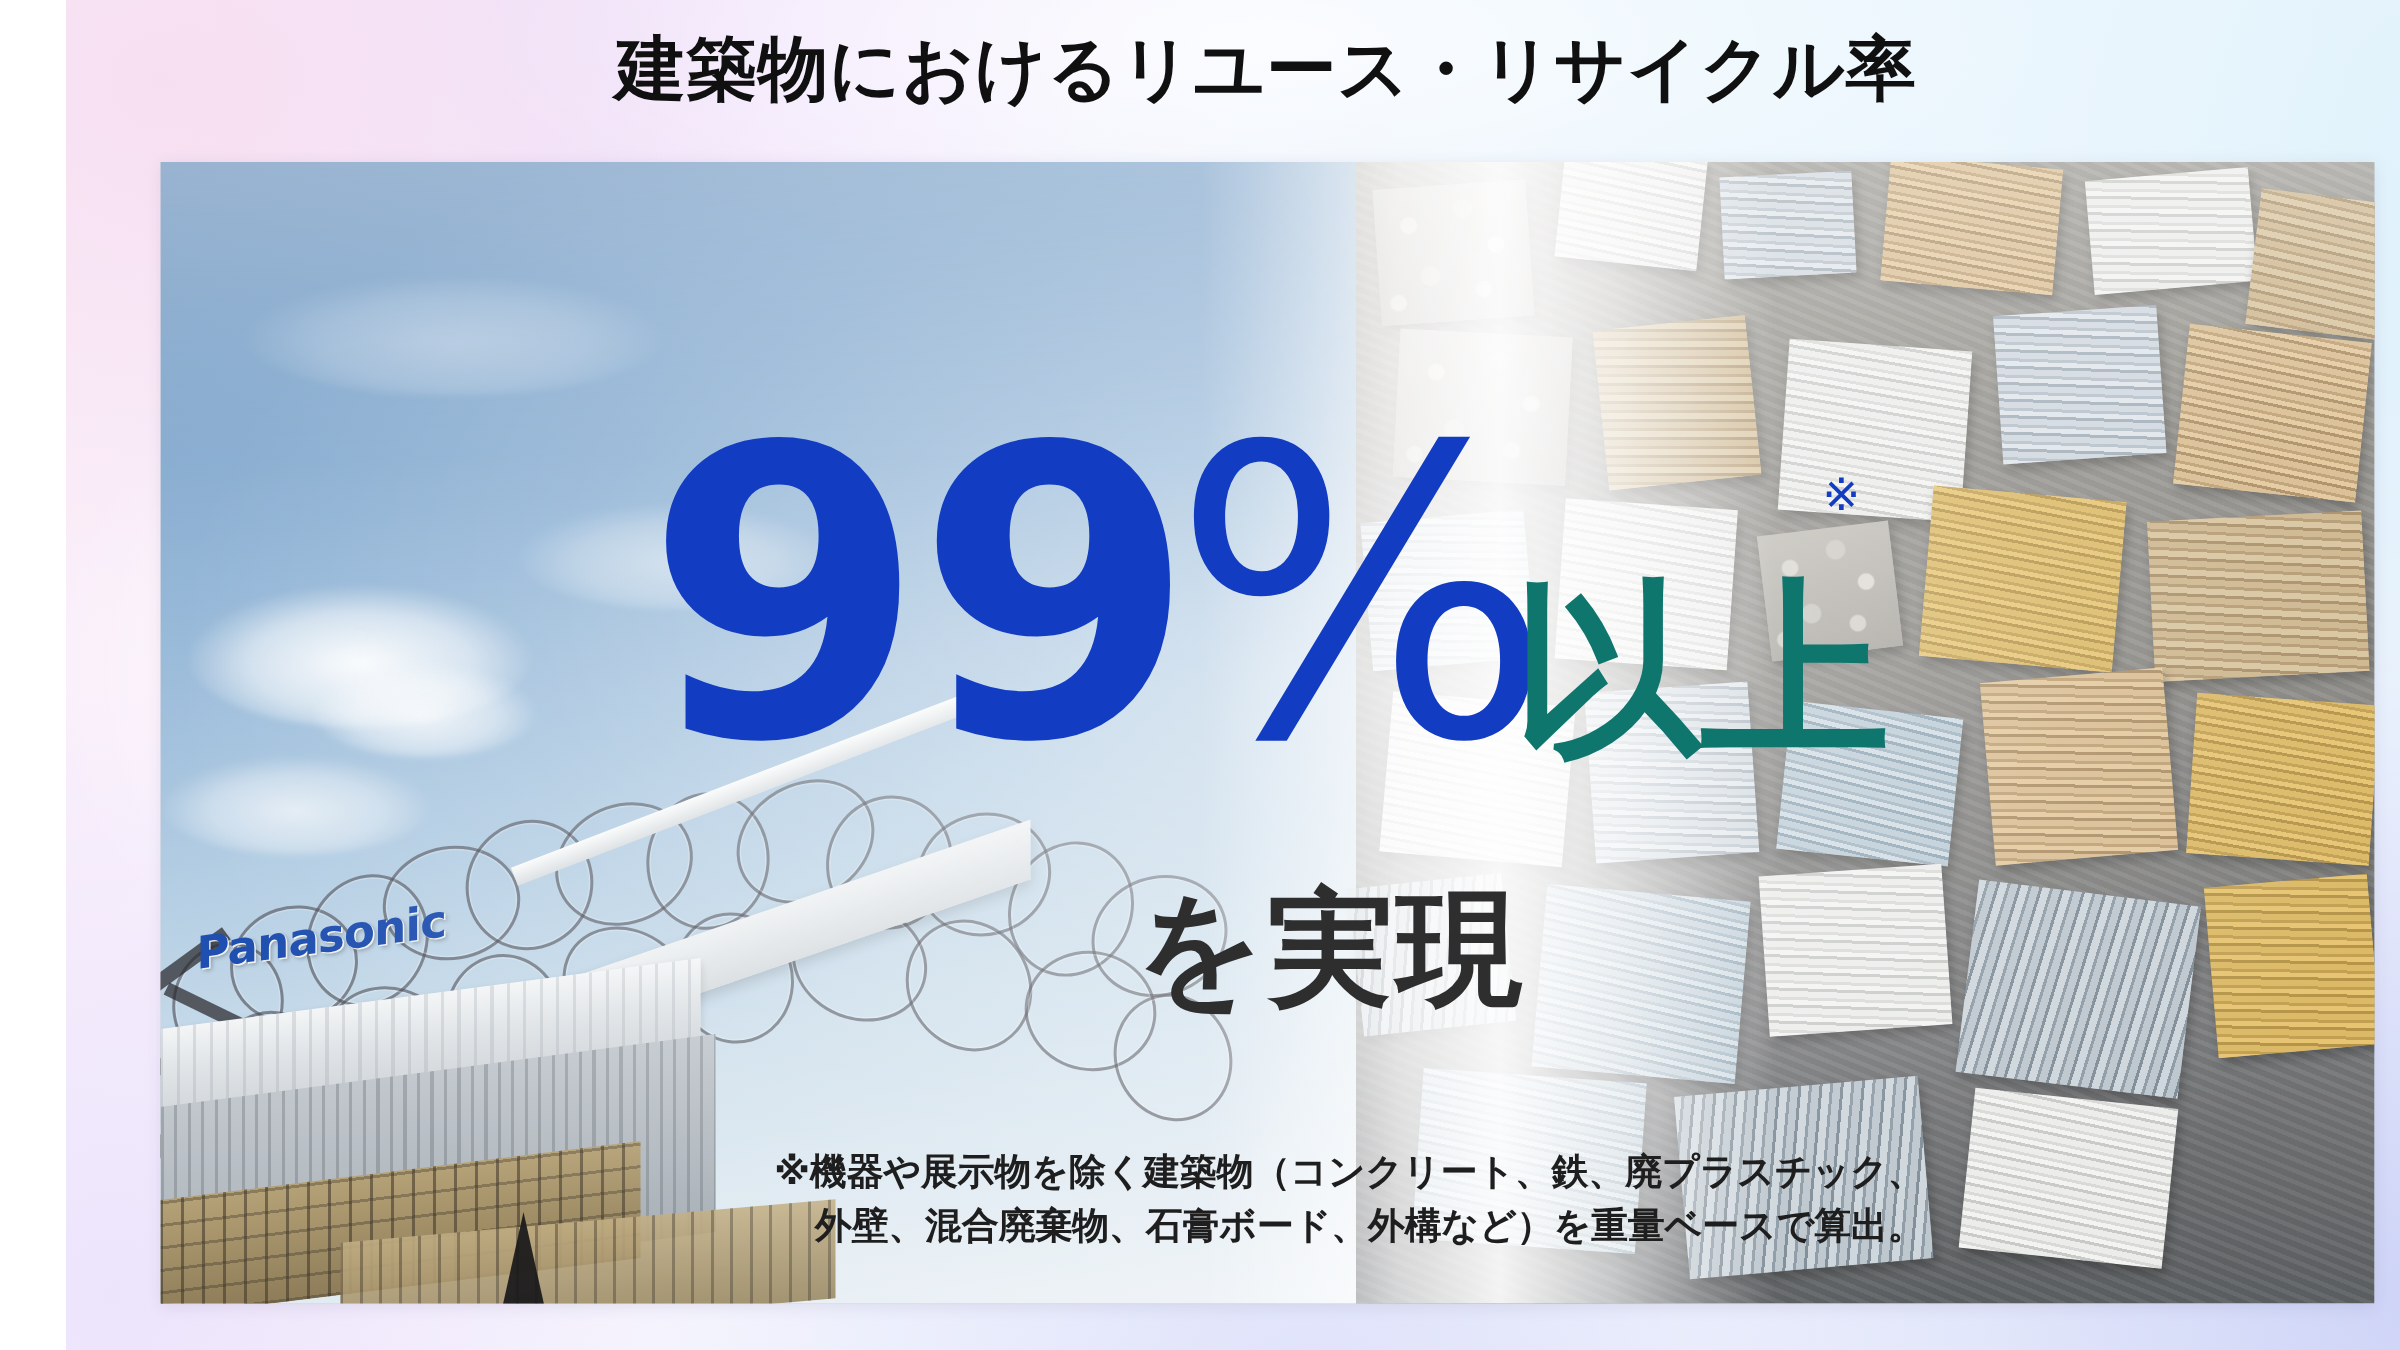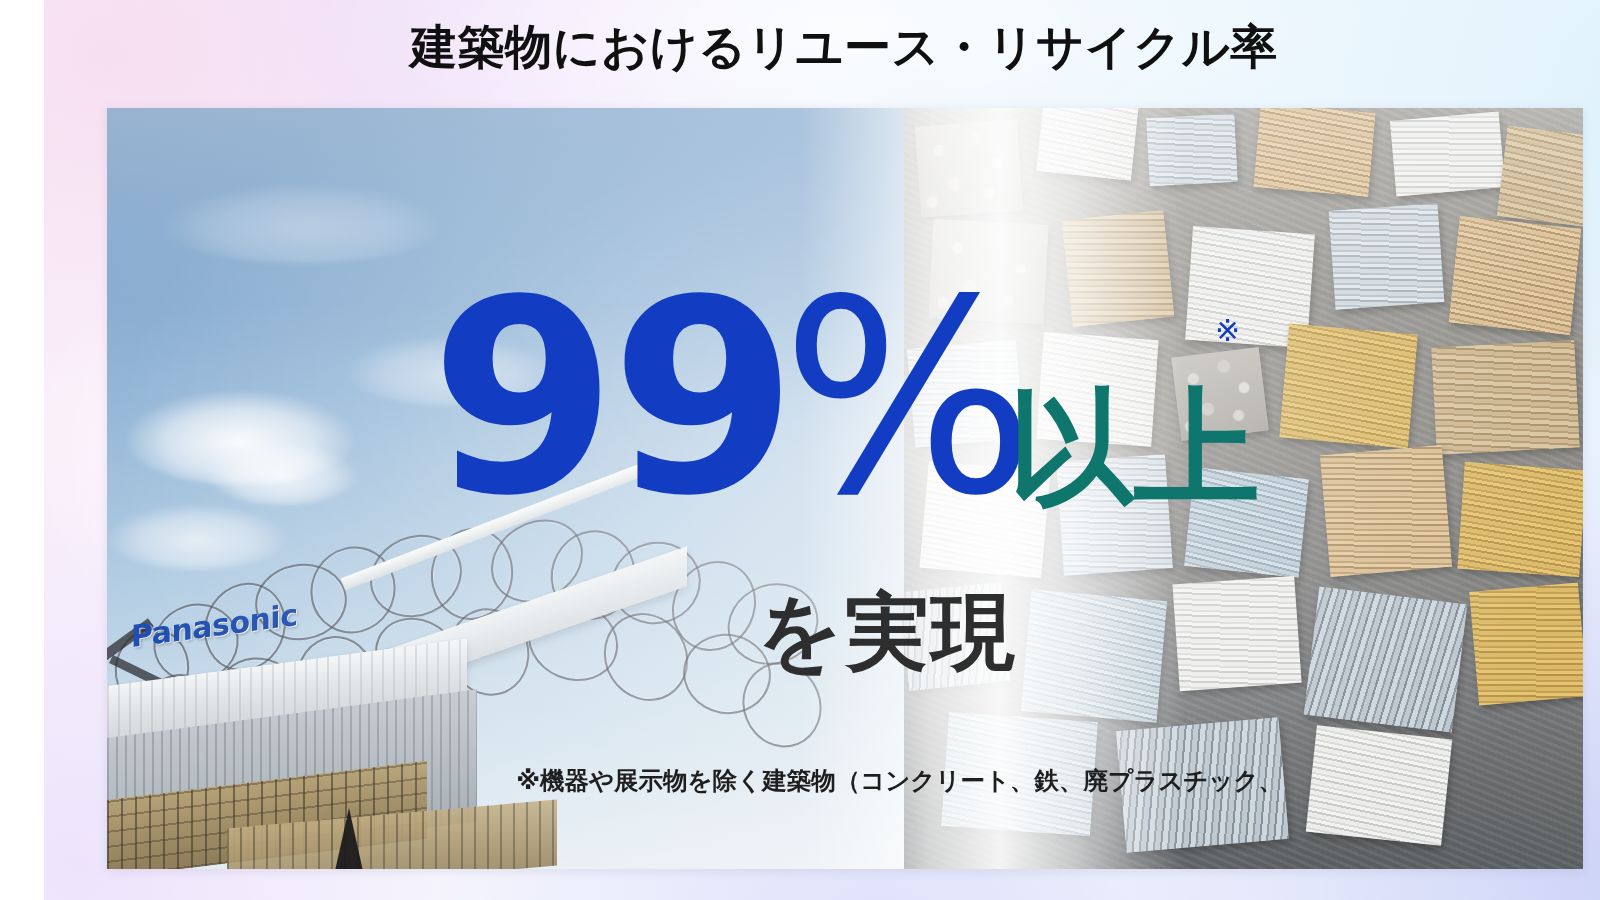--- a/index.html
+++ b/index.html
@@ -472,16 +472,17 @@
       <span class="stat-number">99</span>
       <span class="stat-unit">%</span>
       <span class="stat-suffix">以上</span>
     </div>
     <div class="stat-note">※</div>
 
     <div class="stat-verb">を実現</div>
 
     <div class="footnote">
       <span>※機器や展示物を除く建築物（コンクリート、鉄、廃プラスチック、</span>
+      <span>外壁、混合廃棄物、石膏ボード、外構など）を重量ベースで算出。</span>
     </div>
   </div>
 
 </div>
 
 </body></html>

